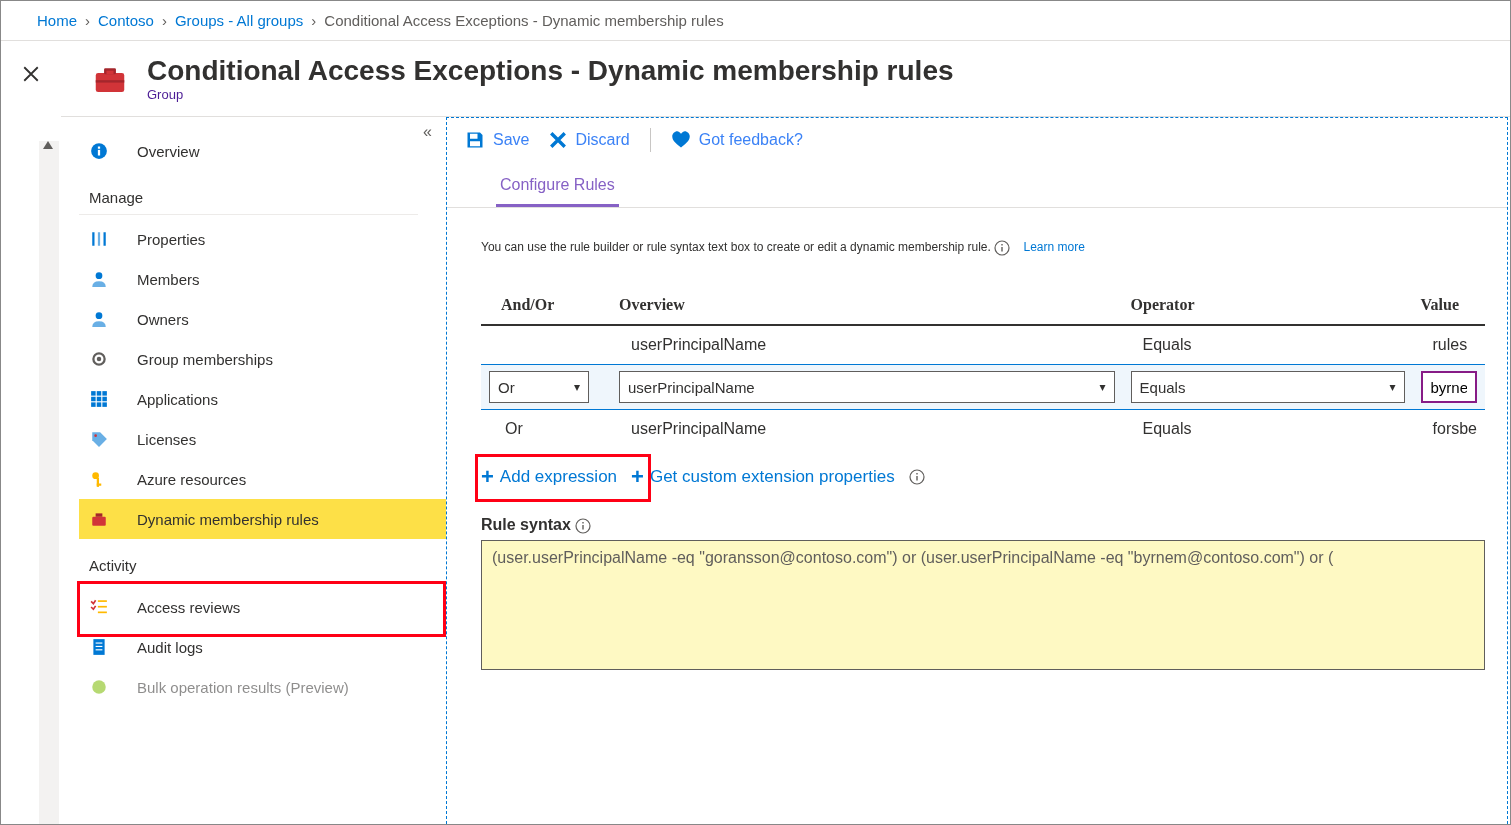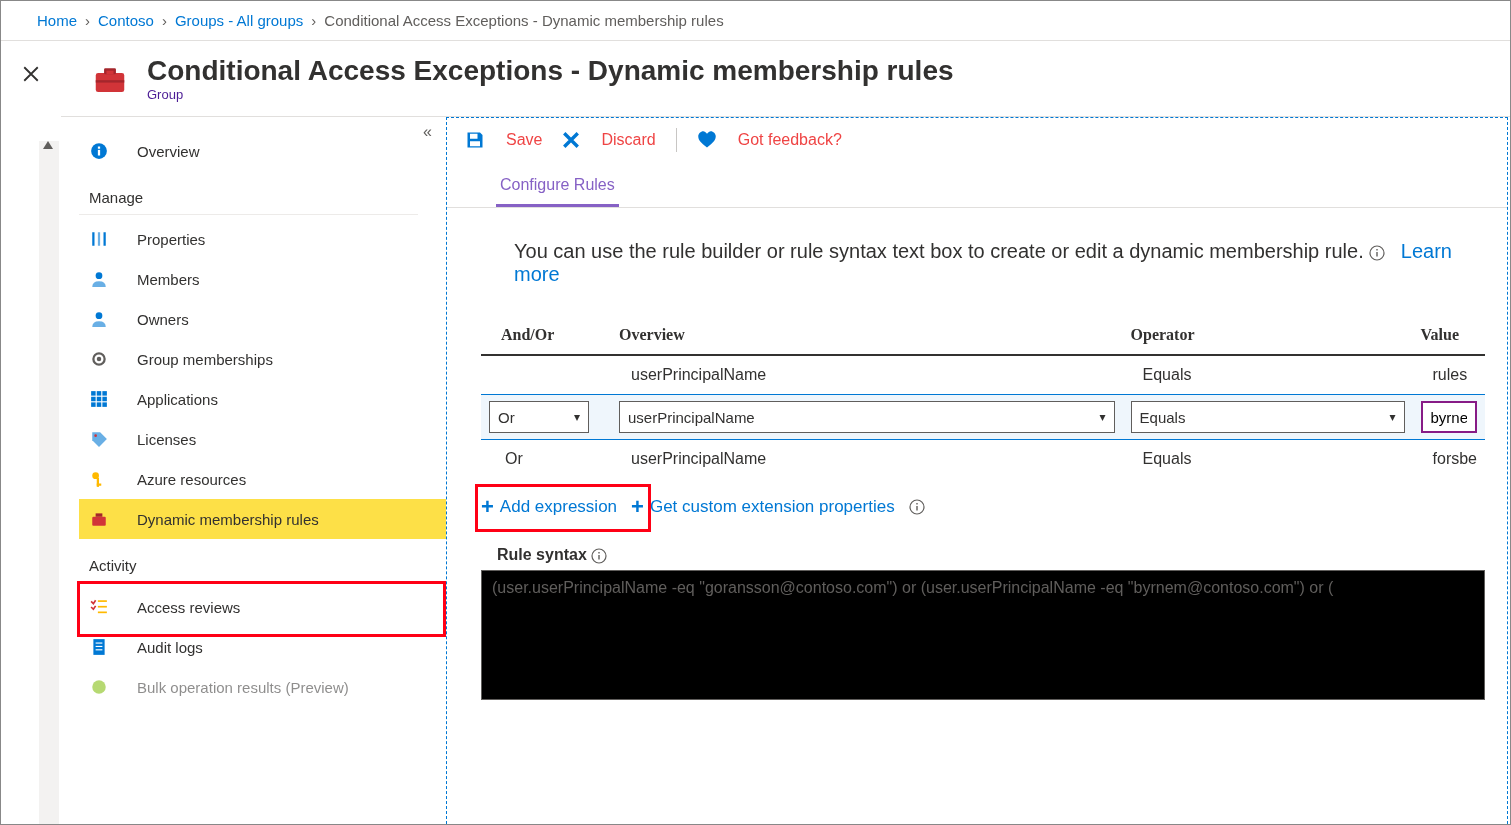--- a/index.html
+++ b/index.html
@@ -161,23 +161,23 @@
   .toolbar {
     display: flex;
     align-items: center;
     gap: 20px;
     padding: 10px 18px;
     font-size: 16px;
   }
   .toolbar .tbtn {
     display: inline-flex;
     align-items: center;
-    gap: 21px;
+    gap: 8px;
     cursor: pointer;
-    color: #ef4444;
+    color: #3b82f6;
   }
   .toolbar .divider {
     width: 1px;
     height: 24px;
     background: #c8c6c4;
   }
 
   .tabs {
     border-bottom: 1px solid #e1dfdd;
     padding-left: 14px;
@@ -189,21 +189,21 @@
     color: #8661c5;
     border-bottom: 3px solid #8661c5;
     font-size: 16px;
     margin-left: 35px;
   }
 
   .blade-body {
     padding: 32px 22px 0 34px;
     overflow: hidden;
   }
-  .intro { color: #323130; font-size: 20px; margin-bottom: 30px; margin-left: 33px; }
+  .intro { color: #323130; font-size: 12px; margin-bottom: 30px; }
   .intro .info-icon, .info-icon { width:16px; height:16px; vertical-align: middle; }
   .intro .learn { color: #0078d4; margin-left: 10px; cursor:pointer; }
 
   
   .rules-table { width: 100%; border-collapse: collapse; }
   .rules-table th {
     text-align: left;
     font-weight: 600;
     font-size: 16px;
     padding: 10px 8px;
@@ -266,25 +266,24 @@
     font-weight: 700;
     font-size: 22px;
     line-height: 1;
   }
 
   .rule-syntax-label {
     font-weight: 600;
     font-size: 16px;
     margin-top: 28px;
     margin-bottom: 6px;
-    margin-left: 16px;
   }
   .rule-syntax-box {
     border: 1px solid #605e5c;
-    background: #000000;
+    background: #fef9c3;
     min-height: 130px;
     padding: 8px 10px;
     font-size: 16px;
     color: #605e5c;
     white-space: nowrap;
     overflow: hidden;
   }
 </style>
 </head>
 <body>

